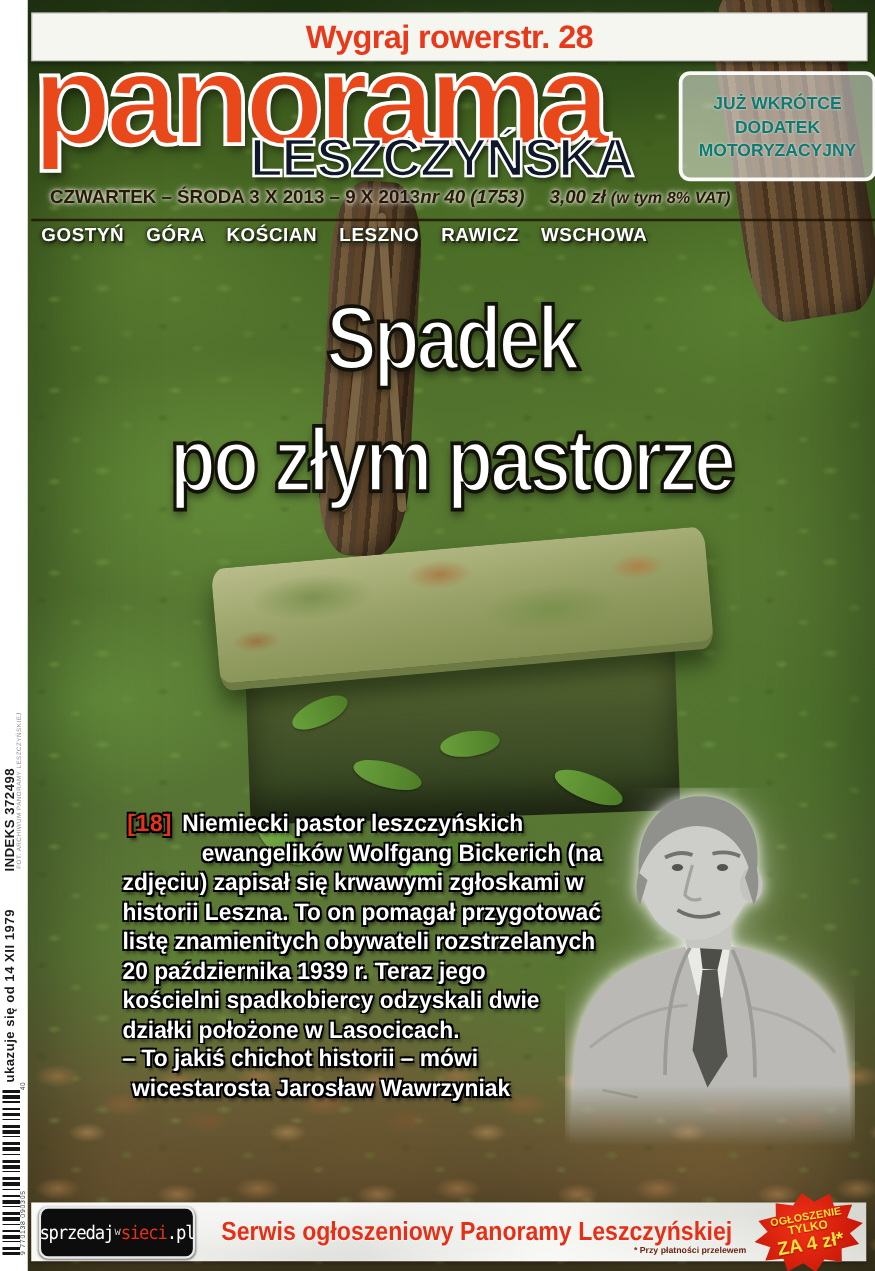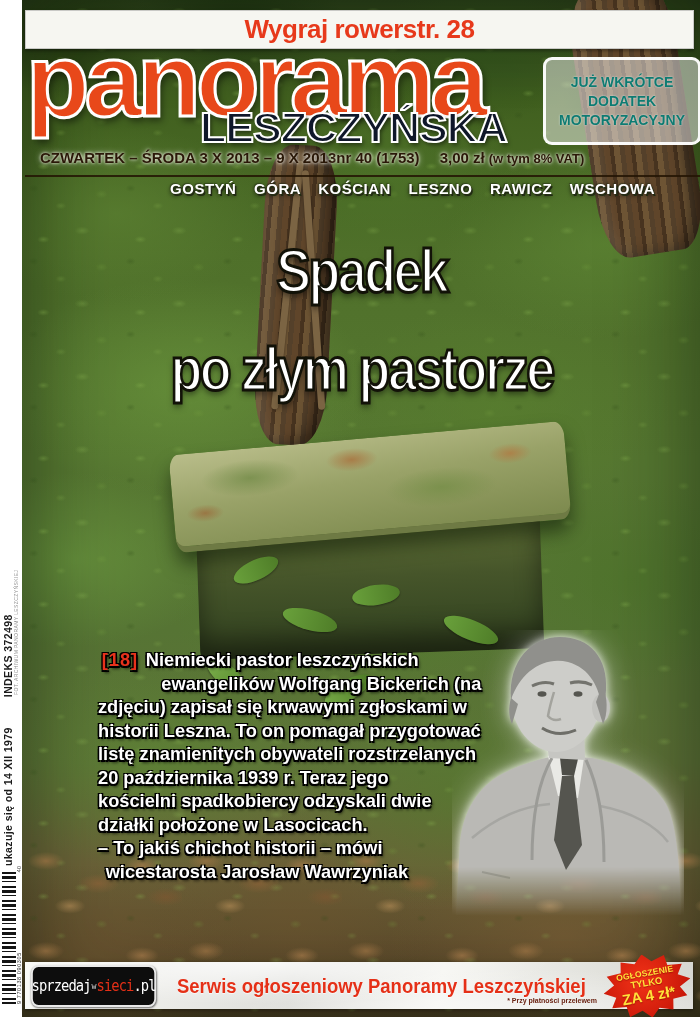--- a/index.html
+++ b/index.html
@@ -86,32 +86,32 @@
   .promo-box{position:absolute;left:543px;top:57px;width:152px;height:82px;z-index:3;
     background:rgba(255,255,255,.48);border:3px solid rgba(255,255,255,.95);border-radius:9px;
     display:flex;flex-direction:column;align-items:center;justify-content:center;
     font-size:14px;font-weight:bold;color:#0e7b72;line-height:19px;text-align:center;
     text-shadow:0 0 2px #ffffffbb;}
 
   .issue-row{position:absolute;left:40px;top:149px;right:14px;display:flex;
     justify-content:flex-start;align-items:baseline;z-index:3;
     font-size:15px;font-weight:bold;color:#2a1808;
     text-shadow:0 0 3px #fffdf5,0 0 6px #ffffffaa;}
-  .issue-right{display:flex;align-items:baseline;}
+  .issue-right{display:flex;align-items:baseline;font-style:italic;}
   .issue-price{margin-left:20px;}
   .issue-vat{margin-left:4px;font-size:13px;}
 
   .rule{position:absolute;left:25px;top:175px;width:675px;height:2px;background:#241503dd;z-index:3;}
 
-  .cities{position:absolute;left:33px;right:45px;top:180px;text-align:right;z-index:3;
+  .cities{position:absolute;left:33px;right:45px;top:180px;text-align:left;z-index:3;
     font-size:15px;font-weight:bold;color:#fff;word-spacing:13px;letter-spacing:.5px;
     text-shadow:1.5px 1.5px 0 #222b14,-1px -1px 1px #222b1488,0 2px 4px rgba(0,0,0,.7);}
 
   .headline{position:absolute;left:22px;right:0;top:222px;text-align:center;z-index:4;
-    font-weight:800;color:#fff;font-size:62px;line-height:98px;letter-spacing:-3px;
+    font-weight:800;color:#fff;font-size:72px;line-height:98px;letter-spacing:-3px;
     -webkit-text-stroke:3px #121208;
     text-shadow:0 4px 7px rgba(0,0,0,.5),0 0 2px #000;}
   .headline span{display:inline-block;transform:scaleX(.84);transform-origin:center;white-space:nowrap;}
 
   .lead{position:absolute;left:98px;top:648px;z-index:5;font-size:19px;font-weight:bold;
     line-height:23.5px;color:#fff;
     text-shadow:-1.5px -1.5px 0 #000,1.5px -1.5px 0 #000,-1.5px 1.5px 0 #000,1.5px 1.5px 0 #000,2px 3px 3px rgba(0,0,0,.65);}
   .lead div{white-space:nowrap;transform:scaleX(.96);transform-origin:left;}
   .lead .l1{padding-left:4px;}
   .lead .l2{padding-left:66px;}

